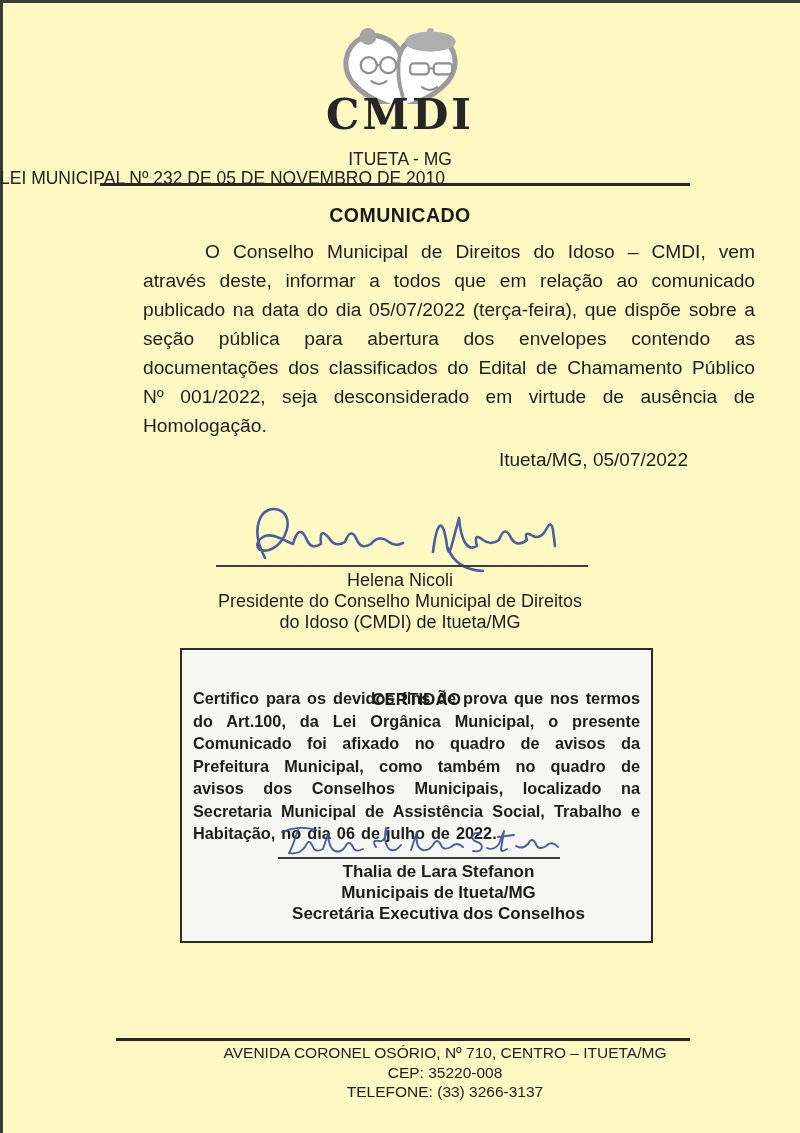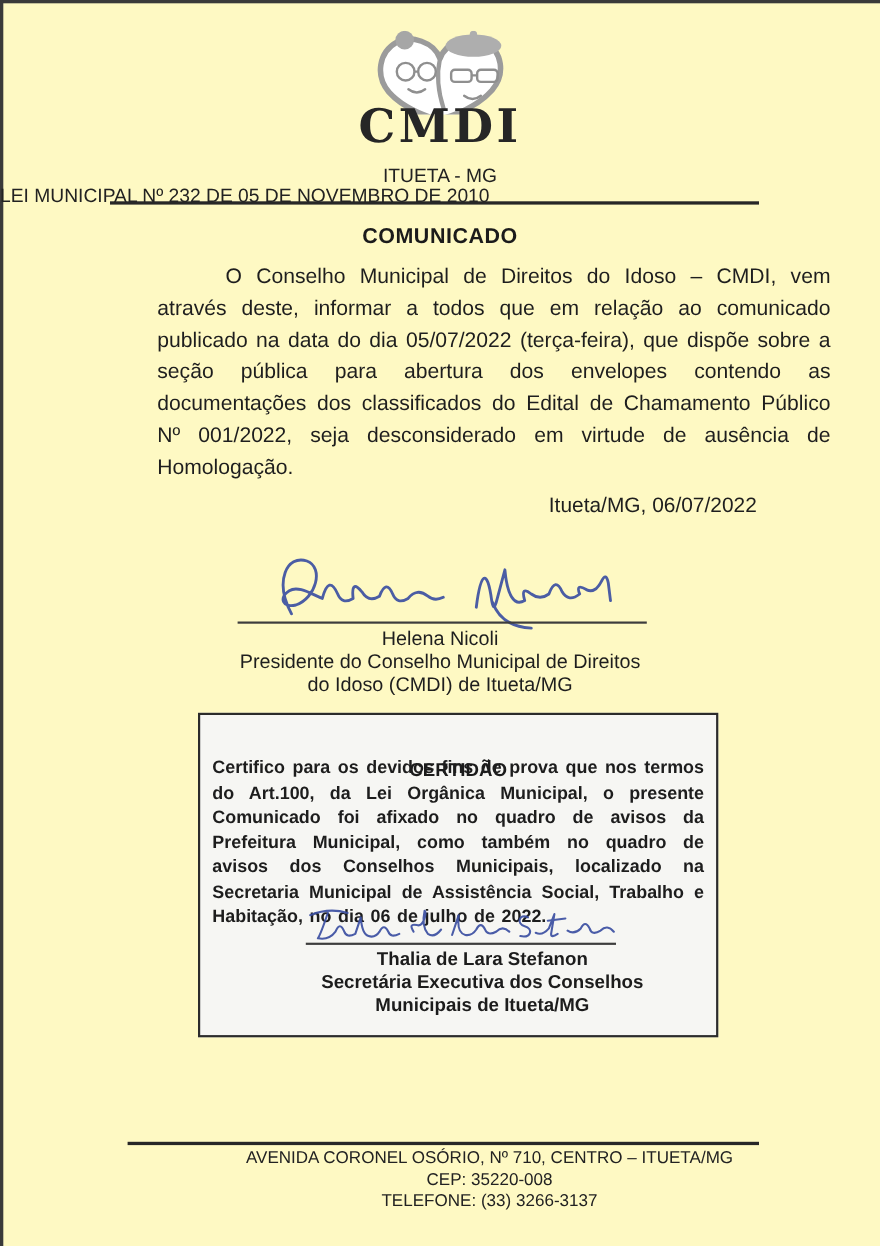--- a/index.html
+++ b/index.html
@@ -138,21 +138,21 @@
     </svg>
   </div>
 
   <div class="acronym">CMDI</div>
   <div class="city-line">ITUETA - MG</div>
   <div class="law-line">LEI MUNICIPAL Nº 232 DE 05 DE NOVEMBRO DE 2010</div>
   <hr class="header-rule">
 
   <div class="doc-title">COMUNICADO</div>
   <p class="doc-body">O Conselho Municipal de Direitos do Idoso – CMDI, vem através deste, informar a todos que em relação ao comunicado publicado na data do dia 05/07/2022 (terça-feira), que dispõe sobre a seção pública para abertura dos envelopes contendo as documentações dos classificados do Edital de Chamamento Público Nº 001/2022, seja desconsiderado em virtude de ausência de Homologação.</p>
-  <div class="dateline">Itueta/MG, 06/07/2022</div>
+  <div class="dateline">Itueta/MG, 05/07/2022</div>
 
   <svg class="sig1-svg" width="340" height="75" viewBox="0 0 340 75">
     <g fill="none" stroke="#3c50a2" stroke-width="2.6" stroke-linecap="round" stroke-linejoin="round" opacity="0.92">
       <path d="M30,58 C14,28 26,4 44,10 C60,16 52,44 34,50 C22,53 18,43 28,37 C36,32 48,40 58,44 Q64,22 72,40 Q76,50 86,44 Q84,26 94,38 Q100,48 110,42 Q116,26 122,40 Q126,50 136,44 Q144,34 154,42 Q160,47 168,43"></path>
       <path d="M198,52 C202,20 208,16 212,46 C213,52 214,54 216,48 L224,18 C226,40 232,52 242,46 Q238,32 248,40 Q256,46 264,40 Q270,24 276,38 Q282,48 292,40 Q288,30 298,36 Q306,40 312,28 Q316,20 318,30 L320,46"></path>
       <path d="M213,48 C218,62 230,70 248,71"></path>
     </g>
   </svg>
   <div class="sig1-line"></div>
   <div class="sig1-text">
@@ -173,22 +173,22 @@
         <path d="M137,28 L143,10 Q141,26 149,28 Q155,29 159,23 Q163,15 167,23 Q169,29 177,25 Q183,19 189,25"></path>
         <path d="M206,12 C198,8 195,18 203,20 C211,22 209,31 199,29"></path>
         <path d="M213,26 Q219,29 225,22 L230,9 L227,27 Q227,31 233,27"></path>
         <path d="M224,15 L240,13"></path>
         <path d="M242,24 Q248,28 254,22 Q258,14 262,22 Q264,29 272,24 Q278,18 284,25"></path>
       </g>
     </svg>
     <div class="sig2-line"></div>
     <div class="sig2-text">
       <span class="sig-name">Thalia de Lara Stefanon</span>
+      <span class="sig-name">Municipais de Itueta/MG</span>
       <span class="sig-name">Secretária Executiva dos Conselhos</span>
-      <span class="sig-name">Municipais de Itueta/MG</span>
     </div>
   </div>
 
   <hr class="footer-rule">
   <div class="footer-block">
     <span>AVENIDA CORONEL OSÓRIO, Nº 710, CENTRO – ITUETA/MG</span>
     <span>CEP: 35220-008</span>
     <span>TELEFONE: (33) 3266-3137</span>
   </div>
 

